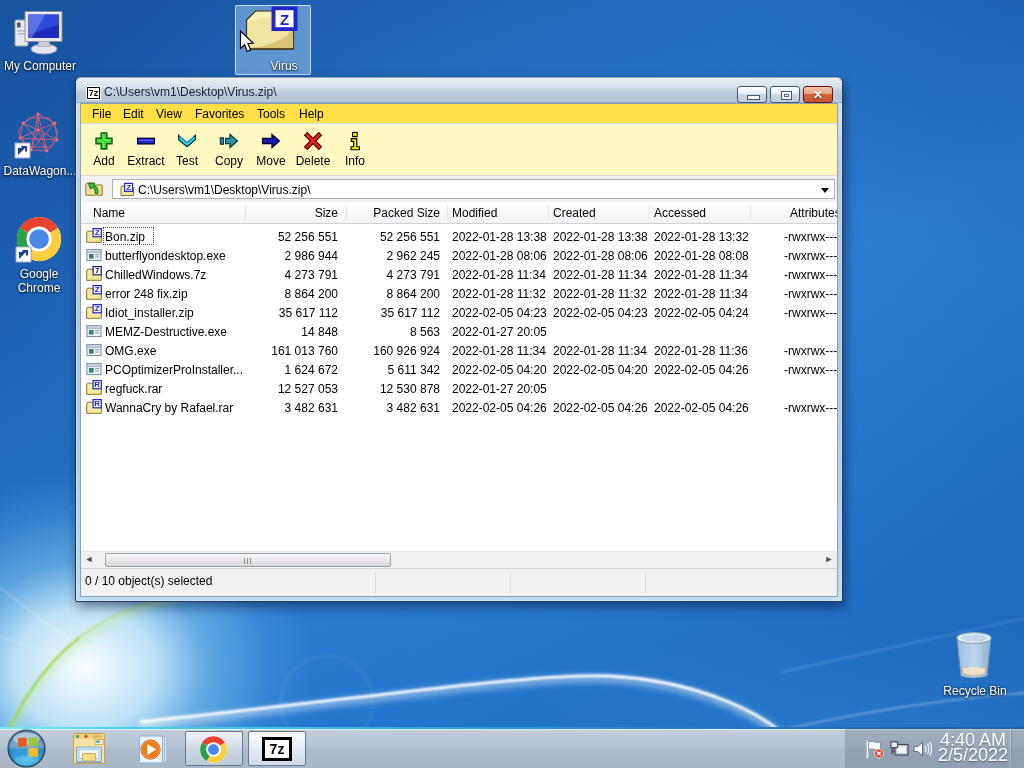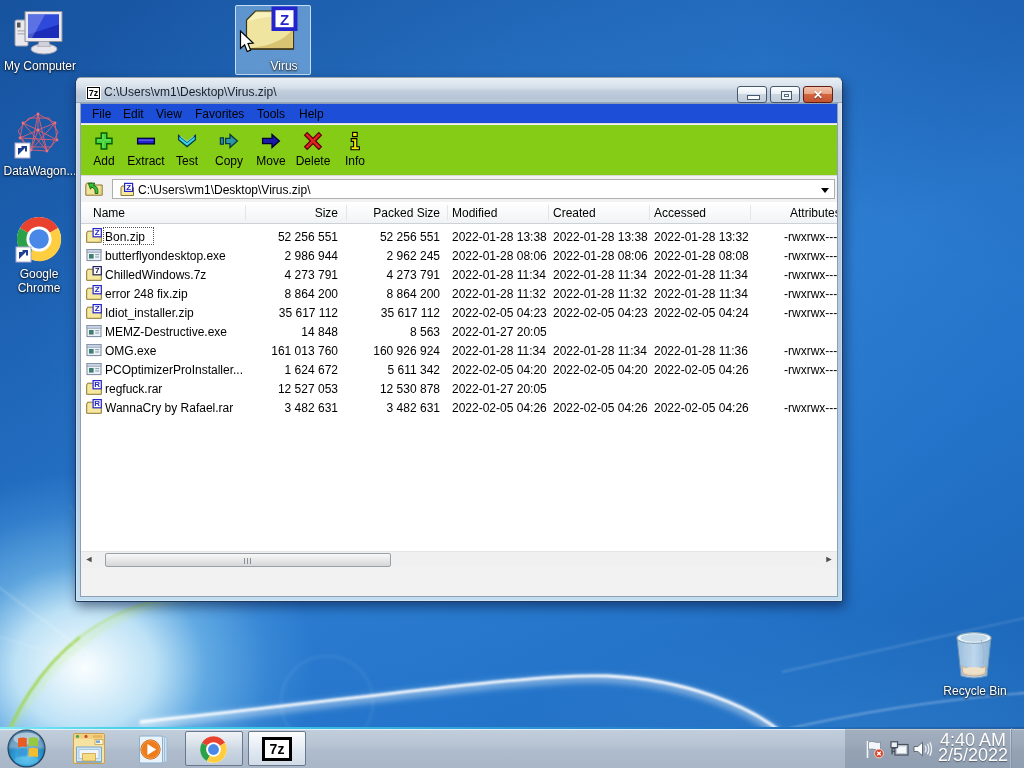--- a/index.html
+++ b/index.html
@@ -30,24 +30,24 @@
 .capbtn { position:absolute; top:8px; width:30px; height:17px; border:1px solid #46586e; border-radius:3px;
   background:linear-gradient(#fdfeff 0%, #e8eef5 45%, #ccd6e0 50%, #c0ccd9 100%); }
 #btnmin { left:661px; } #btnmax { left:694px; }
 #btnclose { left:727px; border:1px solid #641b12;
   background:linear-gradient(#f2c3ac 0%, #e8a486 45%, #d2653f 50%, #c35434 100%); }
 #btnmin:after { content:""; position:absolute; left:9px; top:8px; width:11px; height:3px; background:#f8fafc; border:1px solid #46586e; }
 #btnmax:after { content:""; position:absolute; left:10px; top:4px; width:9px; height:7px; background:#f8fafc; border:1px solid #46586e; box-shadow:0 0 0 2px #f0f3f6 inset, 0 0 0 3px #5a6a7e inset; }
 #btnclose:after { content:"\2715"; position:absolute; left:0; right:0; top:1px; text-align:center; color:#fff; font-size:12px; font-weight:bold; text-shadow:0 1px 1px rgba(80,10,0,0.7); }
 #client { position:absolute; left:4px; top:25px; right:4px; bottom:4px; background:#f2f2f2; border:1px solid #8ea0b5; overflow:hidden; font-size:12px; color:#000; }
 
-#menubar { position:absolute; left:0; top:0; right:0; height:20px; background:#1d4ed8; border-bottom:1px solid #dcdcdc; }
+#menubar { position:absolute; left:0; top:0; right:0; height:20px; background:#fde047; border-bottom:1px solid #dcdcdc; }
 #menubar span { position:absolute; top:3px; }
 
-#toolbar { position:absolute; left:0; top:21px; right:0; height:51px; background:#84cc16; border-bottom:1px solid #d9d9d9; }
+#toolbar { position:absolute; left:0; top:21px; right:0; height:51px; background:#fef9c3; border-bottom:1px solid #d9d9d9; }
 .tbtn { position:absolute; top:6px; width:44px; text-align:center; }
 .tbtn svg { display:block; margin:0 auto; }
 .tbtn .tlbl { display:block; margin-top:3px; font-size:12px; color:#000; }
 
 #addr { position:absolute; left:0; top:73px; right:0; height:25px; background:#f2f2f2; }
 #upbtn { position:absolute; left:4px; top:2px; width:22px; height:20px; }
 #combo { position:absolute; left:31px; top:2px; right:2px; height:20px; background:#fff; border:1px solid #aeaeae; }
 #combo .cicon { position:absolute; left:6px; top:2px; }
 #combo .ctext { position:absolute; left:25px; top:3px; font-size:12px; }
 #combo .carrow { position:absolute; right:5px; top:8px; width:0; height:0; border-left:4.5px solid transparent; border-right:4.5px solid transparent; border-top:5px solid #000; }
@@ -443,20 +443,26 @@
             <span class="rdt" style="left:573px">2022-02-05 04:26</span>
             <span class="rdt" style="left:703px">-rwxrwx---</span>
         </div>
       </div>
       <div id="hscroll">
         <div class="sarrow" style="left:0">◄</div>
         <div class="sarrow" style="right:0">►</div>
         <div id="sthumb"></div>
       </div>
     </div>
+    <div id="status">
+      <div class="ssep" style="left:294px"></div>
+      <div class="ssep" style="left:429px"></div>
+      <div class="ssep" style="left:564px"></div>
+      <div class="stext">0 / 10 object(s) selected</div>
+    </div>
   </div>
 </div>
 
 <div id="taskbar"></div>
 <div id="tbtopline"></div>
 <div id="tray"></div>
 <div id="showdesk"></div>
 
 <svg style="position:absolute;left:7px;top:729px" width="39" height="39" viewBox="0 0 39 39">
   <defs>

